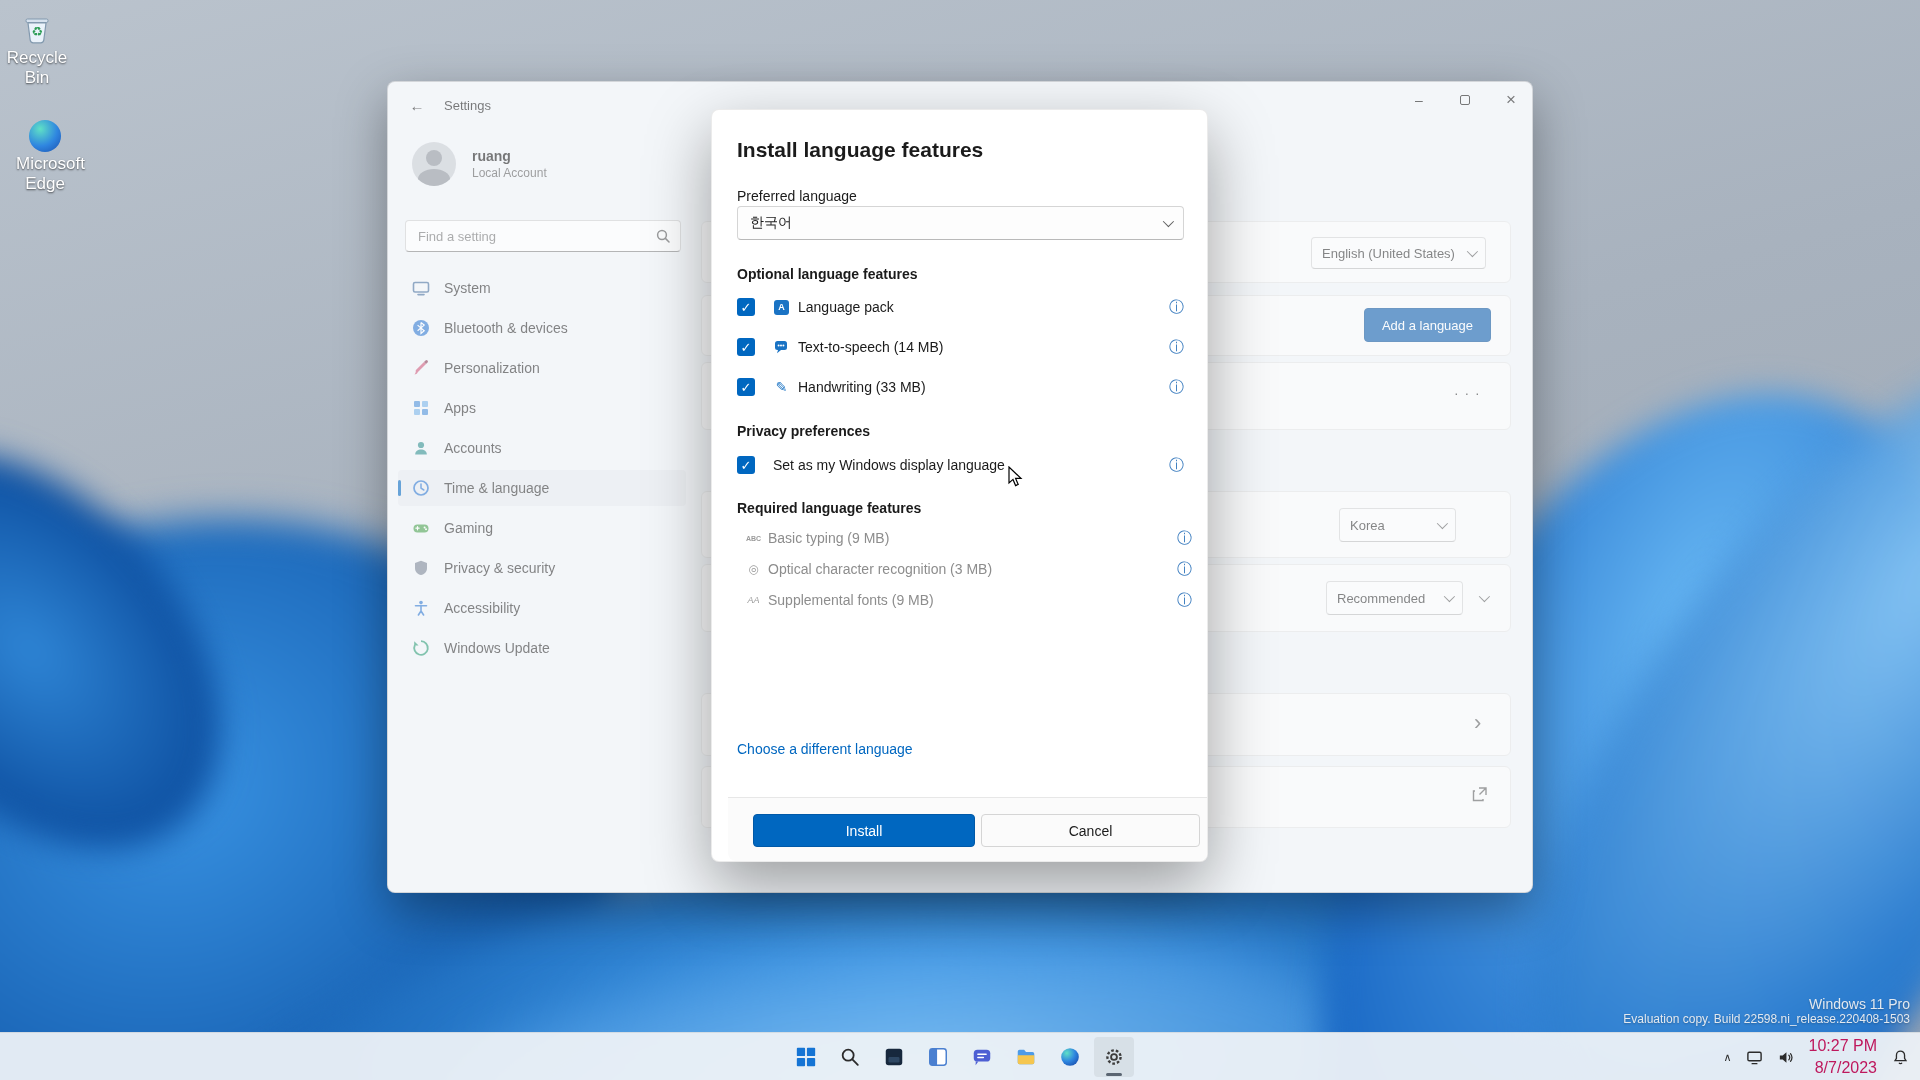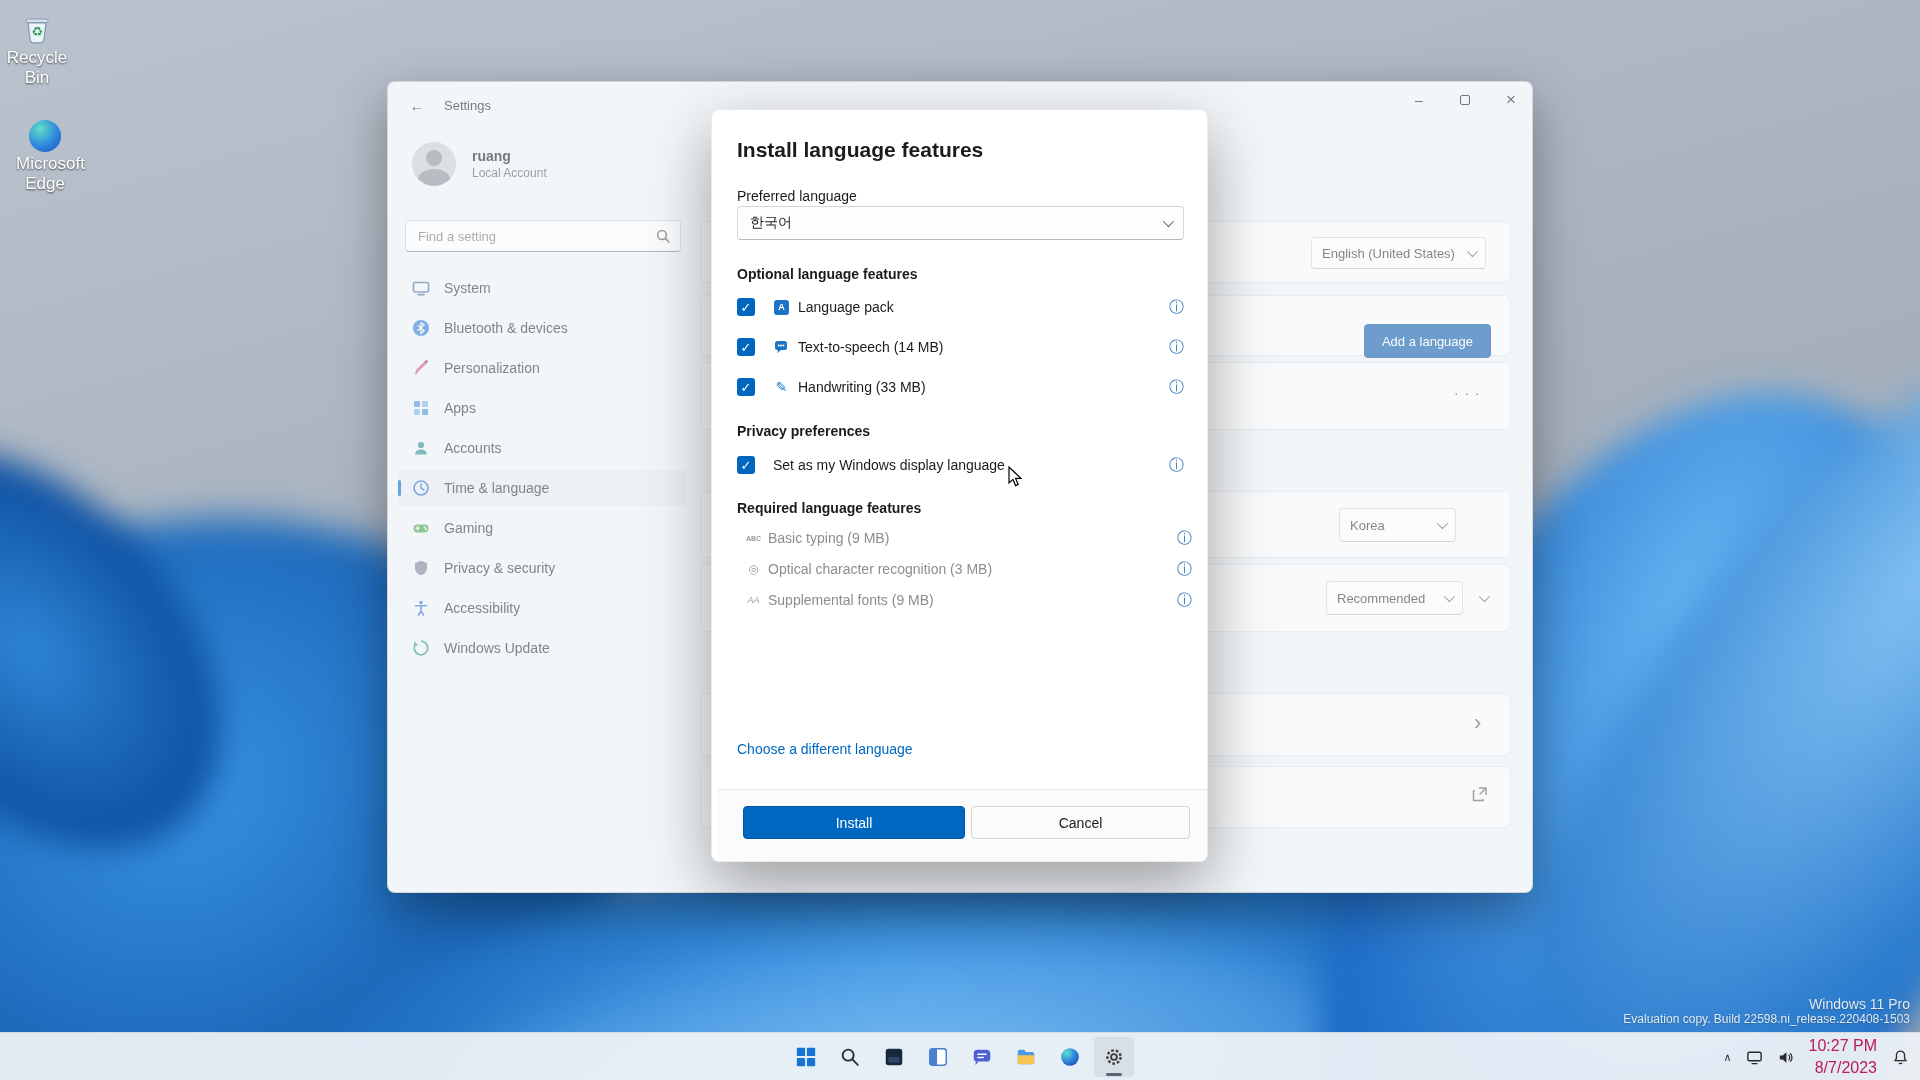--- a/index.html
+++ b/index.html
@@ -107,21 +107,21 @@
       display:flex; align-items:center; justify-content:center; flex:none; margin-right:18px; }
   .feat-ico { width:17px; height:17px; flex:none; margin-right:8px; display:flex; align-items:center;
       justify-content:center; }
   .feat-lbl { font-size:14px; color:#1b1b1b; }
   .feat-row .spacer { flex:1; }
   .info-ico { font-size:15px; color:#3f7fc0; flex:none; }
   .req-row { left:33px; }
   .req-row .feat-lbl { color:#8d8d8d; }
   .req-ico { width:17px; flex:none; margin-right:6px; text-align:center; color:#9a9a9a; }
   .link { position:absolute; left:25px; top:631px; font-size:14px; color:#0067c0; }
-  .dlg-footer { position:absolute; left:6px; right:0; bottom:0; height:72px; border-top:1px solid #e7e7e7;
+  .dlg-footer { position:absolute; left:16px; right:0; bottom:0; height:64px; border-top:1px solid #e7e7e7;
       background:#fbfbfb; border-radius:0 0 8px 8px; }
   .dlg-btn { position:absolute; top:16px; height:33px; border-radius:4px; font-size:14px;
       display:flex; align-items:center; justify-content:center; }
   .btn-install { left:25px; width:222px; background:#0067c0; color:#fff; border:1px solid #0059a8; }
   .btn-cancel { left:253px; width:219px; background:#fbfbfb; color:#1b1b1b; border:1px solid #d5d5d5; }
   .sq-ico { width:15px; height:15px; border-radius:3px; background:#1a73c4; color:#fff; font-size:9px;
       display:flex; align-items:center; justify-content:center; font-weight:bold; }
 
   
   .taskbar { position:absolute; left:0; right:0; bottom:0; height:48px; background:rgba(238,242,247,.94);
@@ -281,21 +281,21 @@
     </div>
   </div>
 
   <div class="card" style="top:139px; height:62px;"></div>
   <div class="dd" style="left:923px; top:155px; width:175px; height:32px;">
     <span>English (United States)</span>
     <span class="chev"></span>
   </div>
 
   <div class="card" style="top:213px; height:61px;"></div>
-  <div class="primary-btn" style="position:absolute; left:976px; top:242px; width:127px; height:34px;">
+  <div class="primary-btn" style="position:absolute; left:976px; top:226px; width:127px; height:34px;">
     <span>Add a language</span>
   </div>
 
   <div class="card" style="top:280px; height:68px;"></div>
   <div style="position:absolute; left:1066px; top:303px; font-size:14px; color:#3c3c3c; letter-spacing:1px;">
     <span>· · ·</span>
   </div>
 
   <div class="card" style="top:409px; height:67px;"></div>
   <div class="dd" style="left:951px; top:426px; width:117px; height:34px;">

